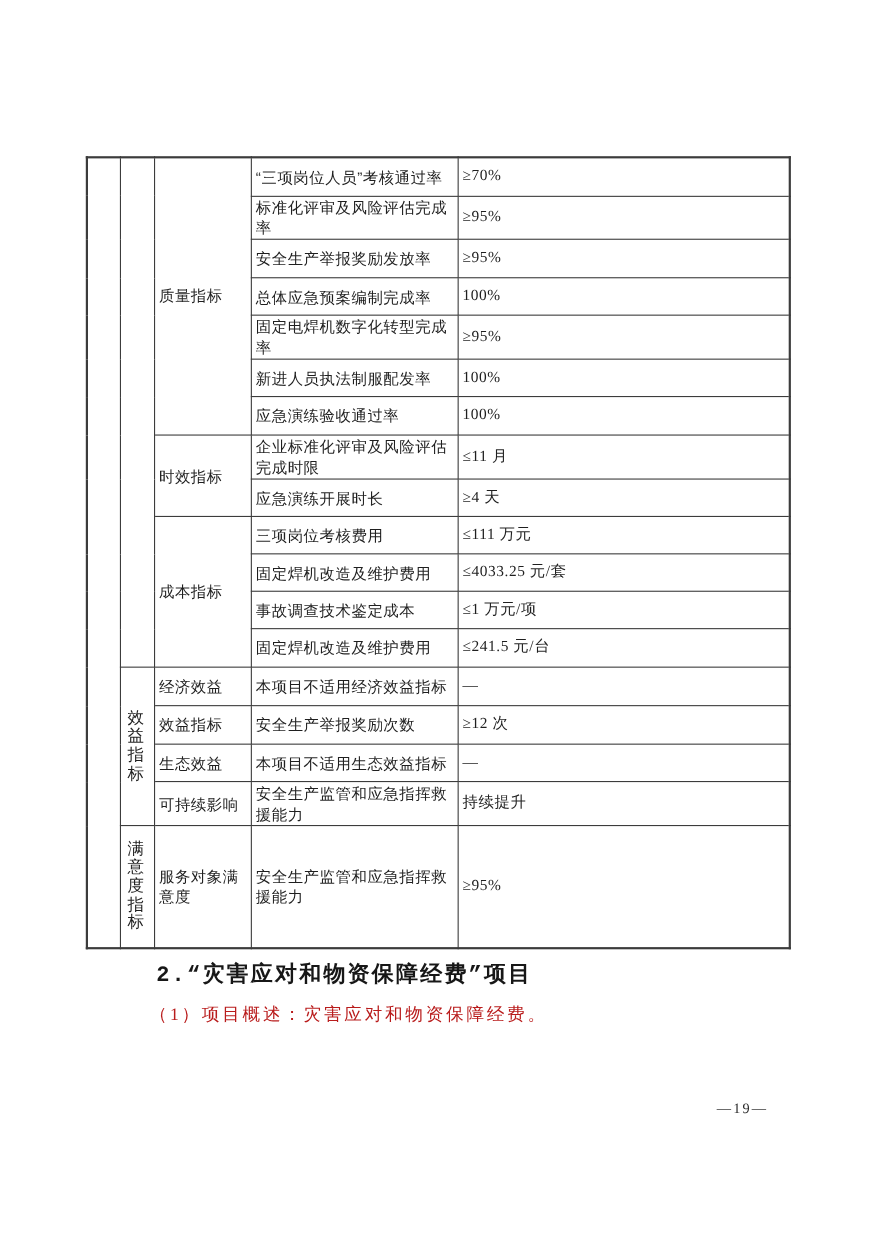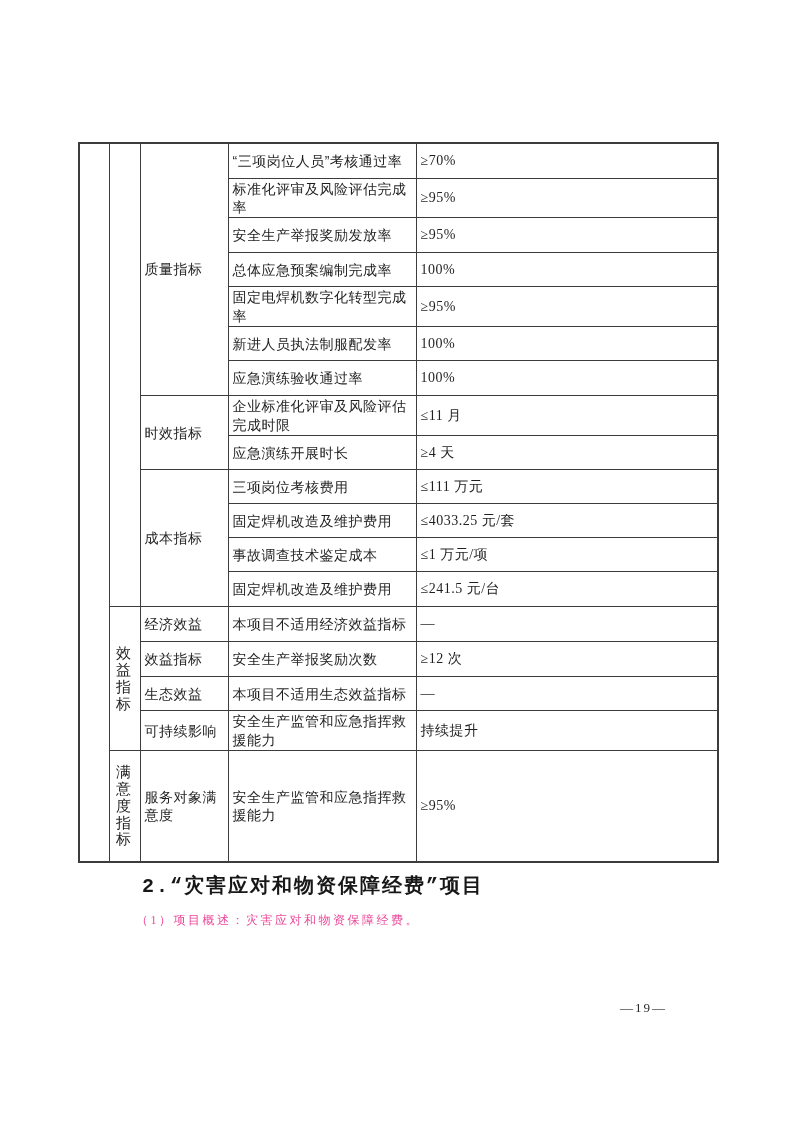--- a/index.html
+++ b/index.html
@@ -35,28 +35,29 @@
 
   
   .section-heading {
     position: absolute; left: 142px; top: 872px;
     font-size: 20px; font-weight: bold; letter-spacing: 2px;
     font-family: Liberation Mono, monospace; color: #171717;
     white-space: nowrap;
   }
   .para {
     position: absolute; left: 136px;
-    font-size: 12px; letter-spacing: 2.5px;
-    font-family: "Liberation Serif", serif; color: #ec4899;
+    font-size: 16px; letter-spacing: 2.5px;
+    font-family: "Liberation Serif", serif; color: #b91c1c;
     white-space: nowrap;
   }
   .para1 { top: 912px; }
   .para2 { top: 950px; }
   .page-number {
     position: absolute; left: 620px; top: 1000px; width: 110px;
+    text-align: center;
     font-size: 13px; letter-spacing: 2px;
     font-family: "Liberation Serif", serif; color: #2a2a2a;
   }
 </style>
 </head>
 <body>
 
 <div class="page">
 
   <table class="perf">

